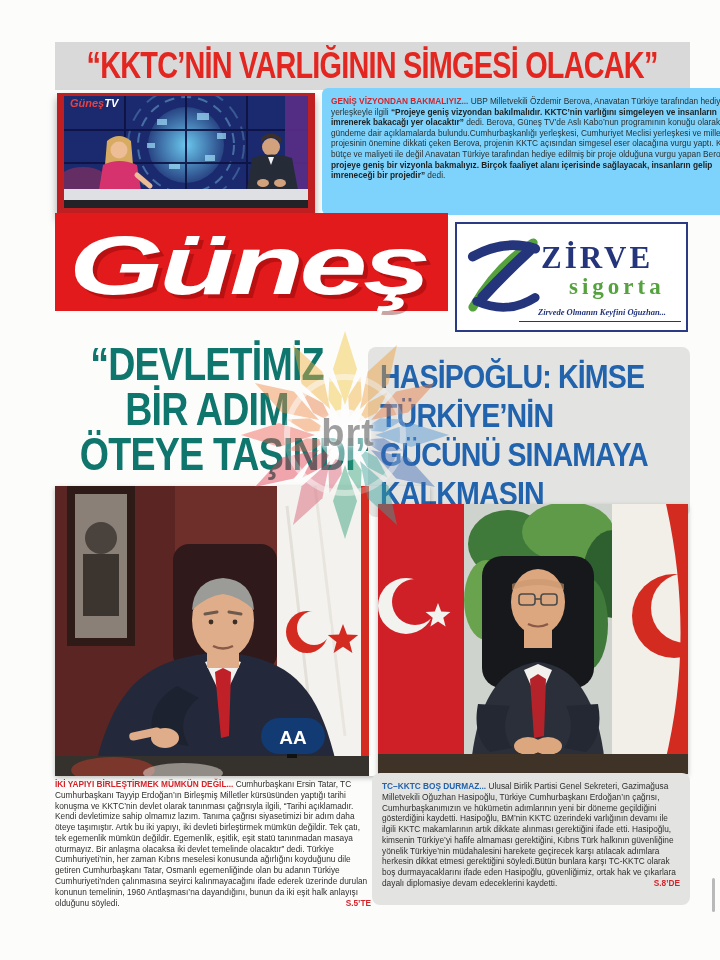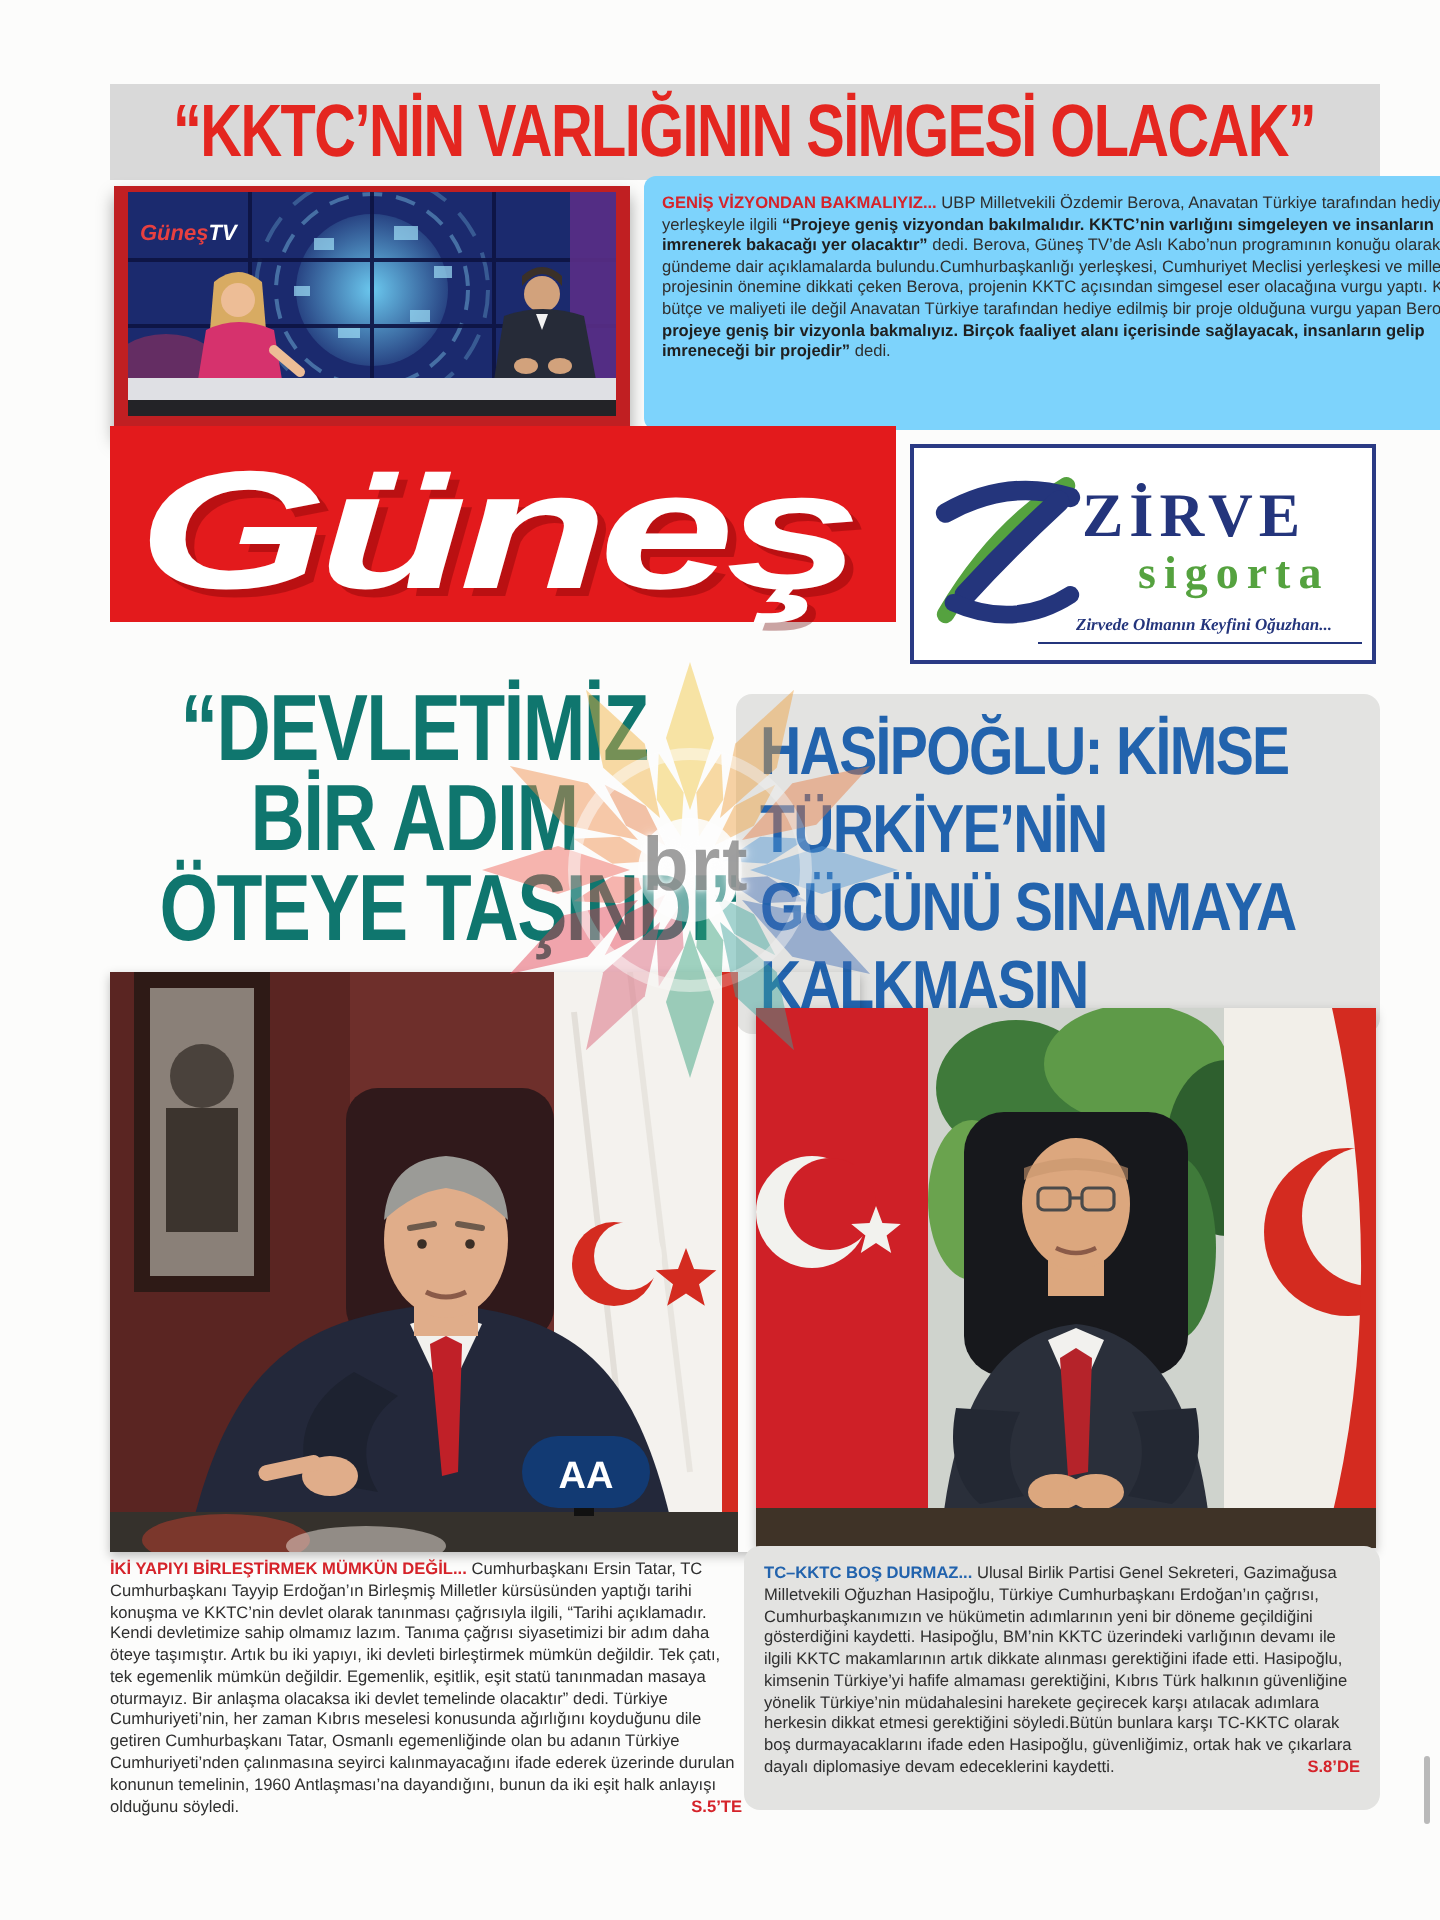--- a/index.html
+++ b/index.html
@@ -8,21 +8,21 @@
 
   
   .band{position:absolute;left:55px;top:42px;width:635px;height:48px;background:#d9d9d9;
         display:flex;align-items:center;justify-content:center;}
   .band .txt{font-weight:bold;font-size:37px;color:#e42620;transform:scaleX(.78);
         white-space:nowrap;letter-spacing:-1px;}
 
   
   .tv{position:absolute;left:57px;top:93px;width:258px;height:123px;box-shadow:0 5px 8px rgba(0,0,0,.35);}
   .tv svg{display:block;}
-  .tv-logo{position:absolute;top:18px;left:13px;font-size:11px;font-weight:bold;font-style:italic;z-index:2;}
+  .tv-logo{position:absolute;top:4px;left:13px;font-size:11px;font-weight:bold;font-style:italic;z-index:2;}
   .tv-logo .g{color:#e84040;}
   .tv-logo .t{color:#ffffff;}
 
   
   .toppanel{position:absolute;left:322px;top:88px;width:440px;height:127px;background:#7dd3fc;
         border-radius:6px;padding:8px 9px;box-sizing:border-box;font-size:8.3px;line-height:1.28;color:#2f2f2f;}
   .lead-red{color:#d5232a;font-weight:bold;}
   .lead-blue{color:#2263ad;font-weight:bold;}
   .ref{color:#d5232a;font-weight:bold;float:right;}
   .q{font-weight:bold;color:#1f1f1f;}

